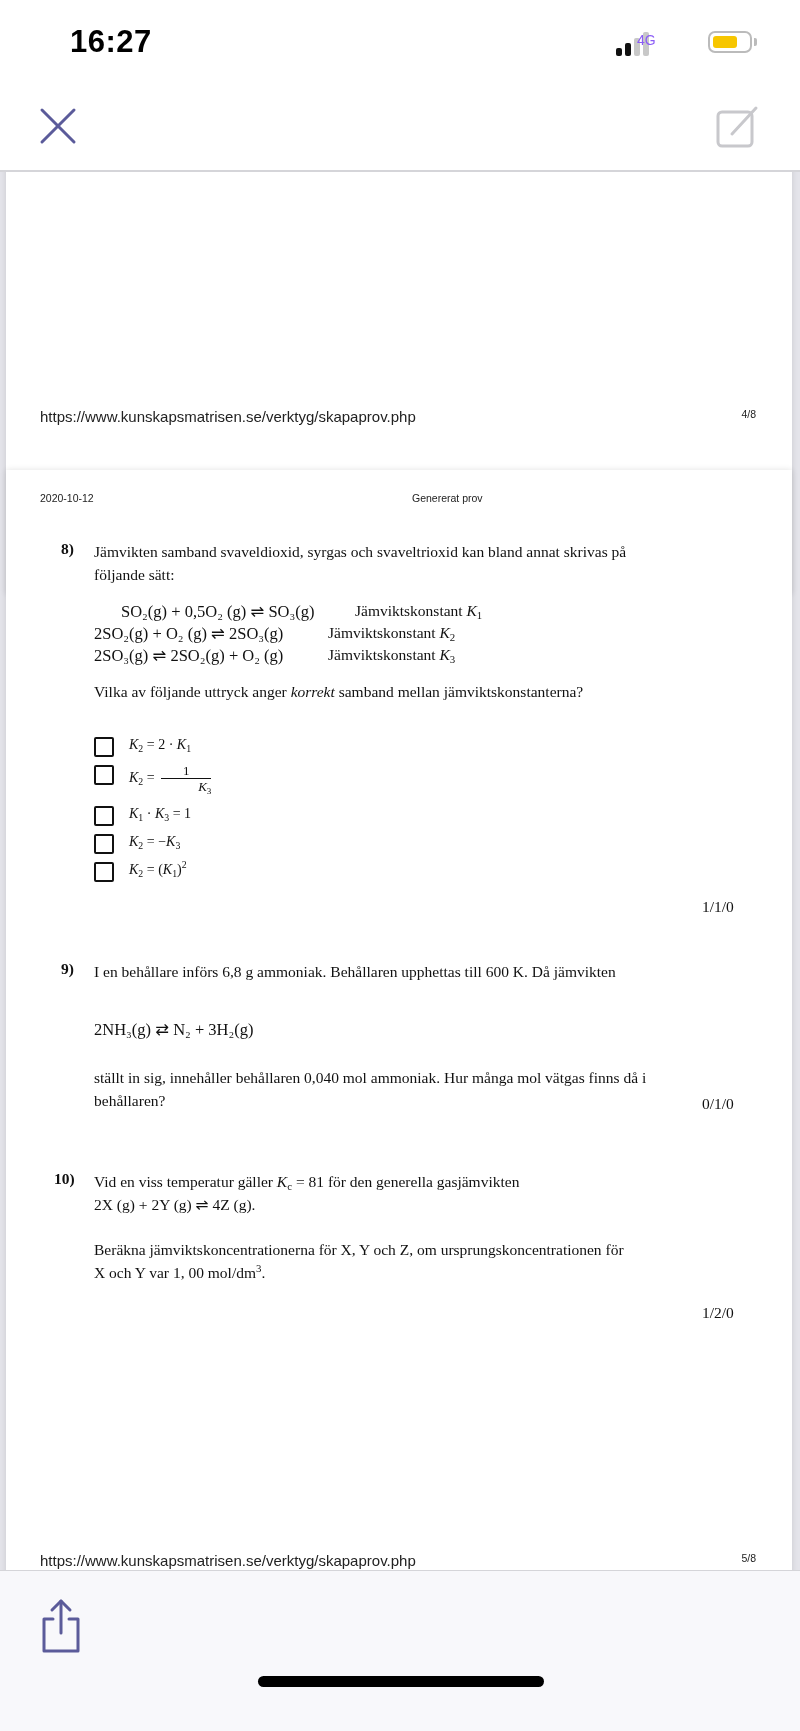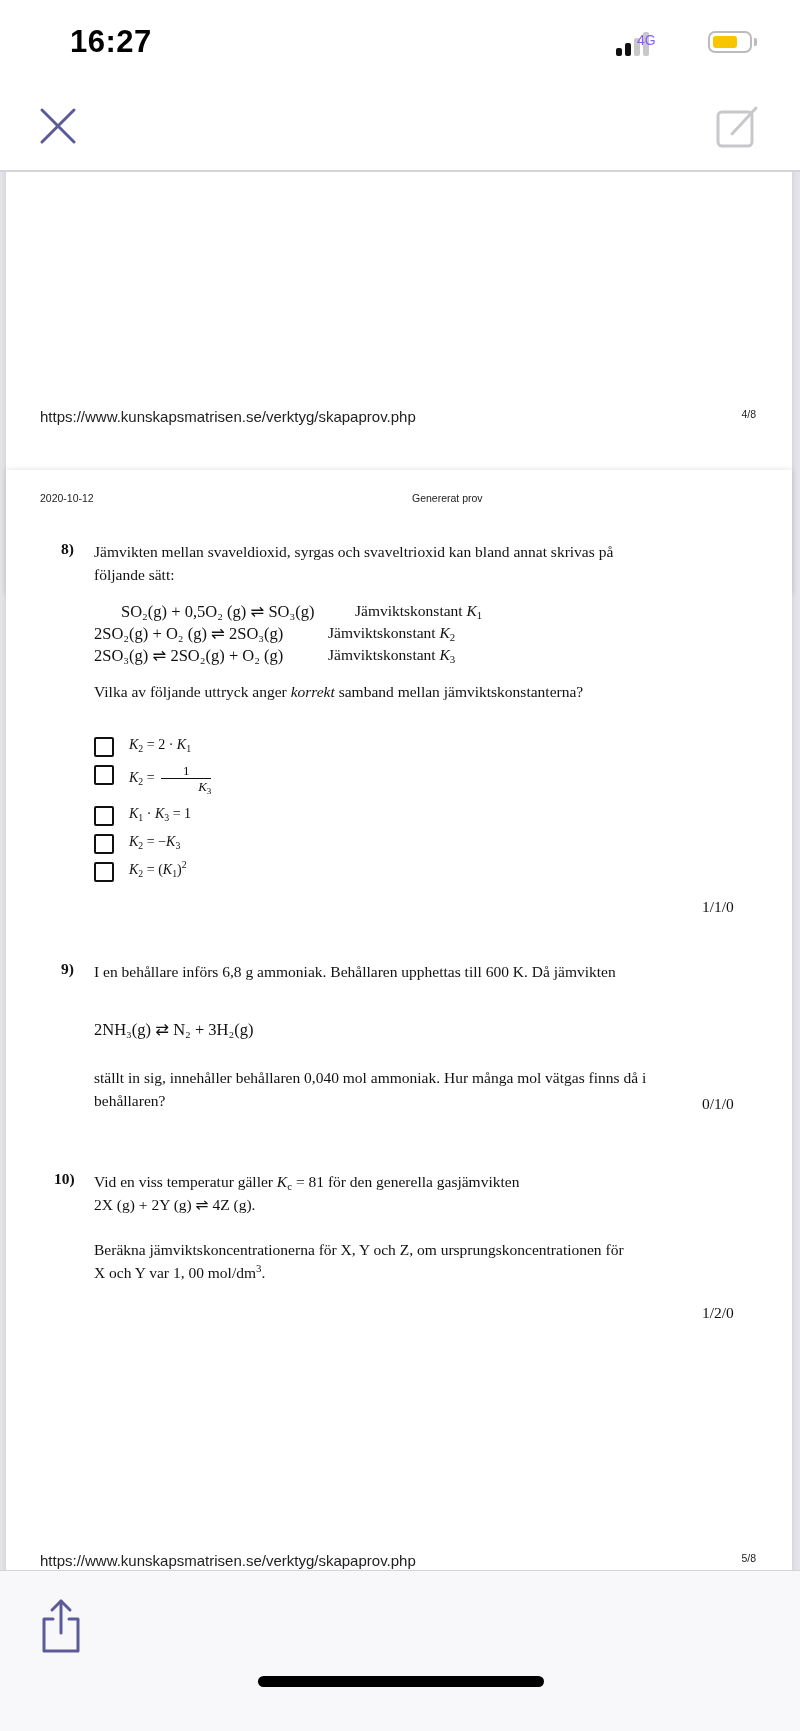--- a/index.html
+++ b/index.html
@@ -95,21 +95,21 @@
     <div class="footer-url" style="top:246px;">https://www.kunskapsmatrisen.se/verktyg/skapaprov.php</div>
     <div class="footer-num" style="top:246px;">4/8</div>
   </div>
 
   <div class="page page-cur">
     <div class="hdr-date">2020-10-12</div>
     <div class="hdr-title">Genererat prov</div>
 
     <div class="q" style="top:70px;">
       <div class="qnum" style="left:55px;top:0;">8)</div>
-      <div class="qtext" style="top:0;">Jämvikten mellan svaveldioxid, syrgas och svaveltrioxid kan bland annat skrivas på följande sätt:</div>
+      <div class="qtext" style="top:0;">Jämvikten samband svaveldioxid, syrgas och svaveltrioxid kan bland annat skrivas på följande sätt:</div>
 
       <div class="eq-row" style="top:62px;margin-left:27px;">
         <span>SO₂(g) + 0,5O₂ (g)</span>
         <span> ⇌ </span>
         <span>SO₃(g)</span>
         <span class="lbl" style="top:0;"><span>Jämviktskonstant</span> <i class="m">K</i><sub>1</sub></span>
       </div>
       <div class="eq-row" style="top:84px;">
         <span>2SO₂(g) + O₂ (g)</span>
         <span> ⇌ </span>

